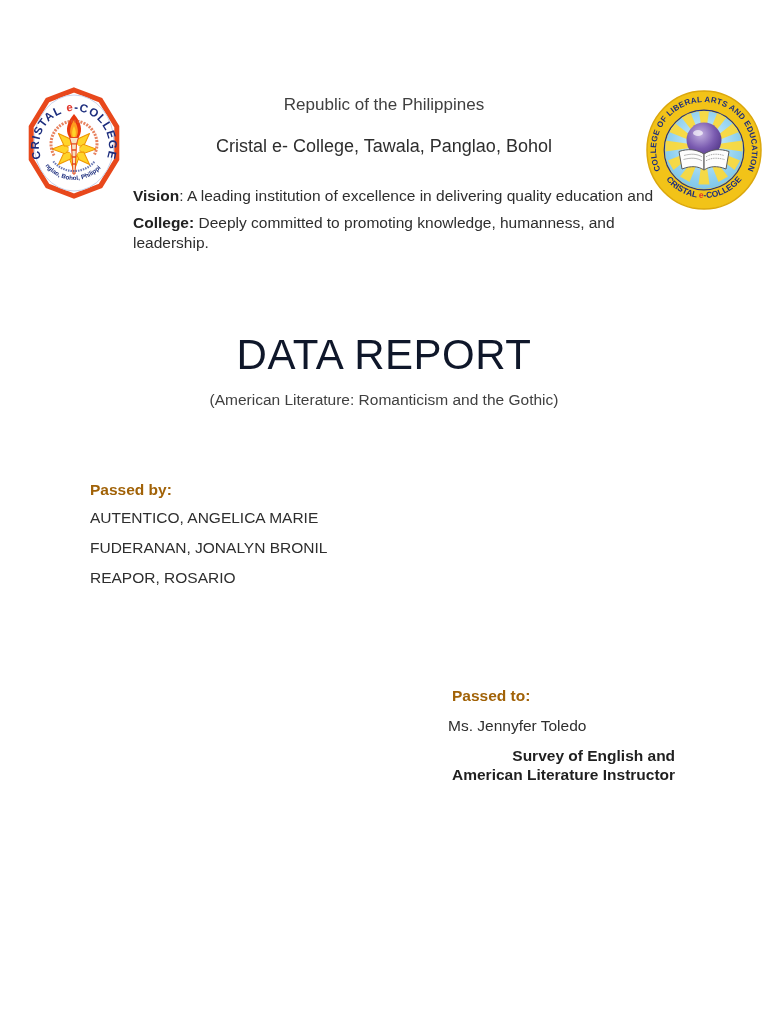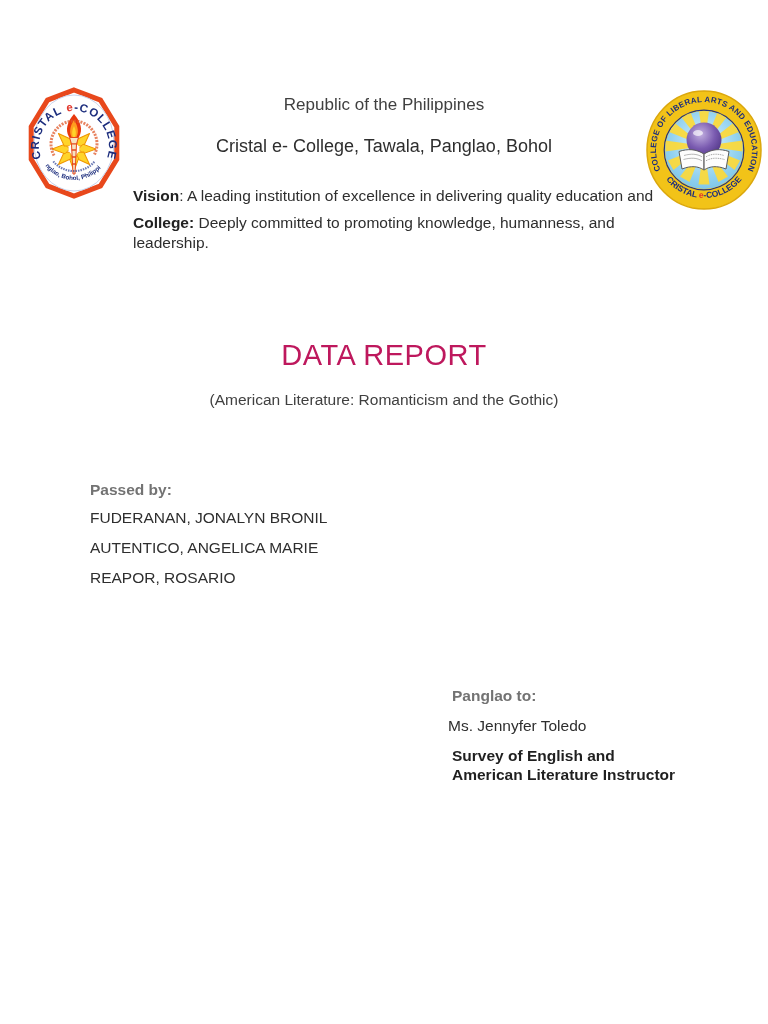--- a/index.html
+++ b/index.html
@@ -8,29 +8,29 @@
     font-family:"Liberation Sans","DejaVu Sans",sans-serif;color:#2d2d2d;overflow:hidden;
   }
   .abs{position:absolute;}
   .center{left:0;right:0;text-align:center;}
   .hdr1{top:95px;font-size:17px;color:#404040;}
   .hdr2{top:124px;font-size:18px;color:#2e2e2e;margin-top:12px;}
   .vm-block{left:133px;top:186px;width:522px;font-size:15.5px;line-height:20px;color:#2e2e2e;}
   .vm-block p{margin:0;}
   .vm-block p.mission{margin-top:6.5px;}
   .vm-block b{color:#222;}
-  .title{top:337px;font-size:29px;line-height:36px;color:#be185d;letter-spacing:0.5px;}
+  .title{top:337px;font-size:42px;line-height:36px;color:#0f172a;letter-spacing:0.5px;}
   .subtitle{top:391px;font-size:15.5px;color:#404040;}
-  .label-bold{font-weight:bold;font-size:15.5px;color:#737373;}
+  .label-bold{font-weight:bold;font-size:15.5px;color:#a16207;}
   .passedby-label{left:90px;top:481px;}
   .names{left:90px;top:503px;font-size:15.5px;color:#2e2e2e;}
   .names .name{line-height:30px;}
   .passedto-label{left:452px;top:687px;}
   .passedto-name{left:448px;top:717px;font-size:15.5px;color:#2e2e2e;}
-  .passedto-role{left:452px;top:746px;font-size:15.5px;line-height:19px;font-weight:bold;color:#1f1f1f;}
+  .passedto-role{left:452px;top:746px;font-size:15.5px;line-height:19px;font-weight:bold;color:#1f1f1f;text-align:right;}
   .logo-left{left:25px;top:86px;width:98px;height:114px;}
   .logo-right{left:646px;top:90px;width:116px;height:120px;}
   svg text{font-family:"Liberation Sans","DejaVu Sans",sans-serif;}
   .navy{fill:#1c2d7d;}
   .lred{fill:#e2382d;}
 </style>
 </head>
 <body>
 
 <div class="page">
@@ -136,25 +136,25 @@
   <div class="abs vm-block">
     <p><b>Vision</b><span>: A leading institution of excellence in delivering quality education and</span><br></p>
     <p class="mission"><b>College:</b><span> Deeply committed to promoting knowledge, humanness, and</span><br><span>leadership.</span></p>
   </div>
 
   <div class="abs center title">DATA REPORT</div>
   <div class="abs center subtitle">(American Literature: Romanticism and the Gothic)</div>
 
   <div class="abs label-bold passedby-label">Passed by:</div>
   <div class="abs names">
+    <div class="name">AUTENTICO, ANGELICA MARIE</div>
     <div class="name">FUDERANAN, JONALYN BRONIL</div>
-    <div class="name">AUTENTICO, ANGELICA MARIE</div>
     <div class="name">REAPOR, ROSARIO</div>
   </div>
 
-  <div class="abs label-bold passedto-label">Panglao to:</div>
+  <div class="abs label-bold passedto-label">Passed to:</div>
   <div class="abs passedto-name">Ms. Jennyfer Toledo</div>
   <div class="abs passedto-role">
     <span>Survey of English and</span><br>
     <span>American Literature Instructor</span>
   </div>
 
 </div>
 
 </body></html>

